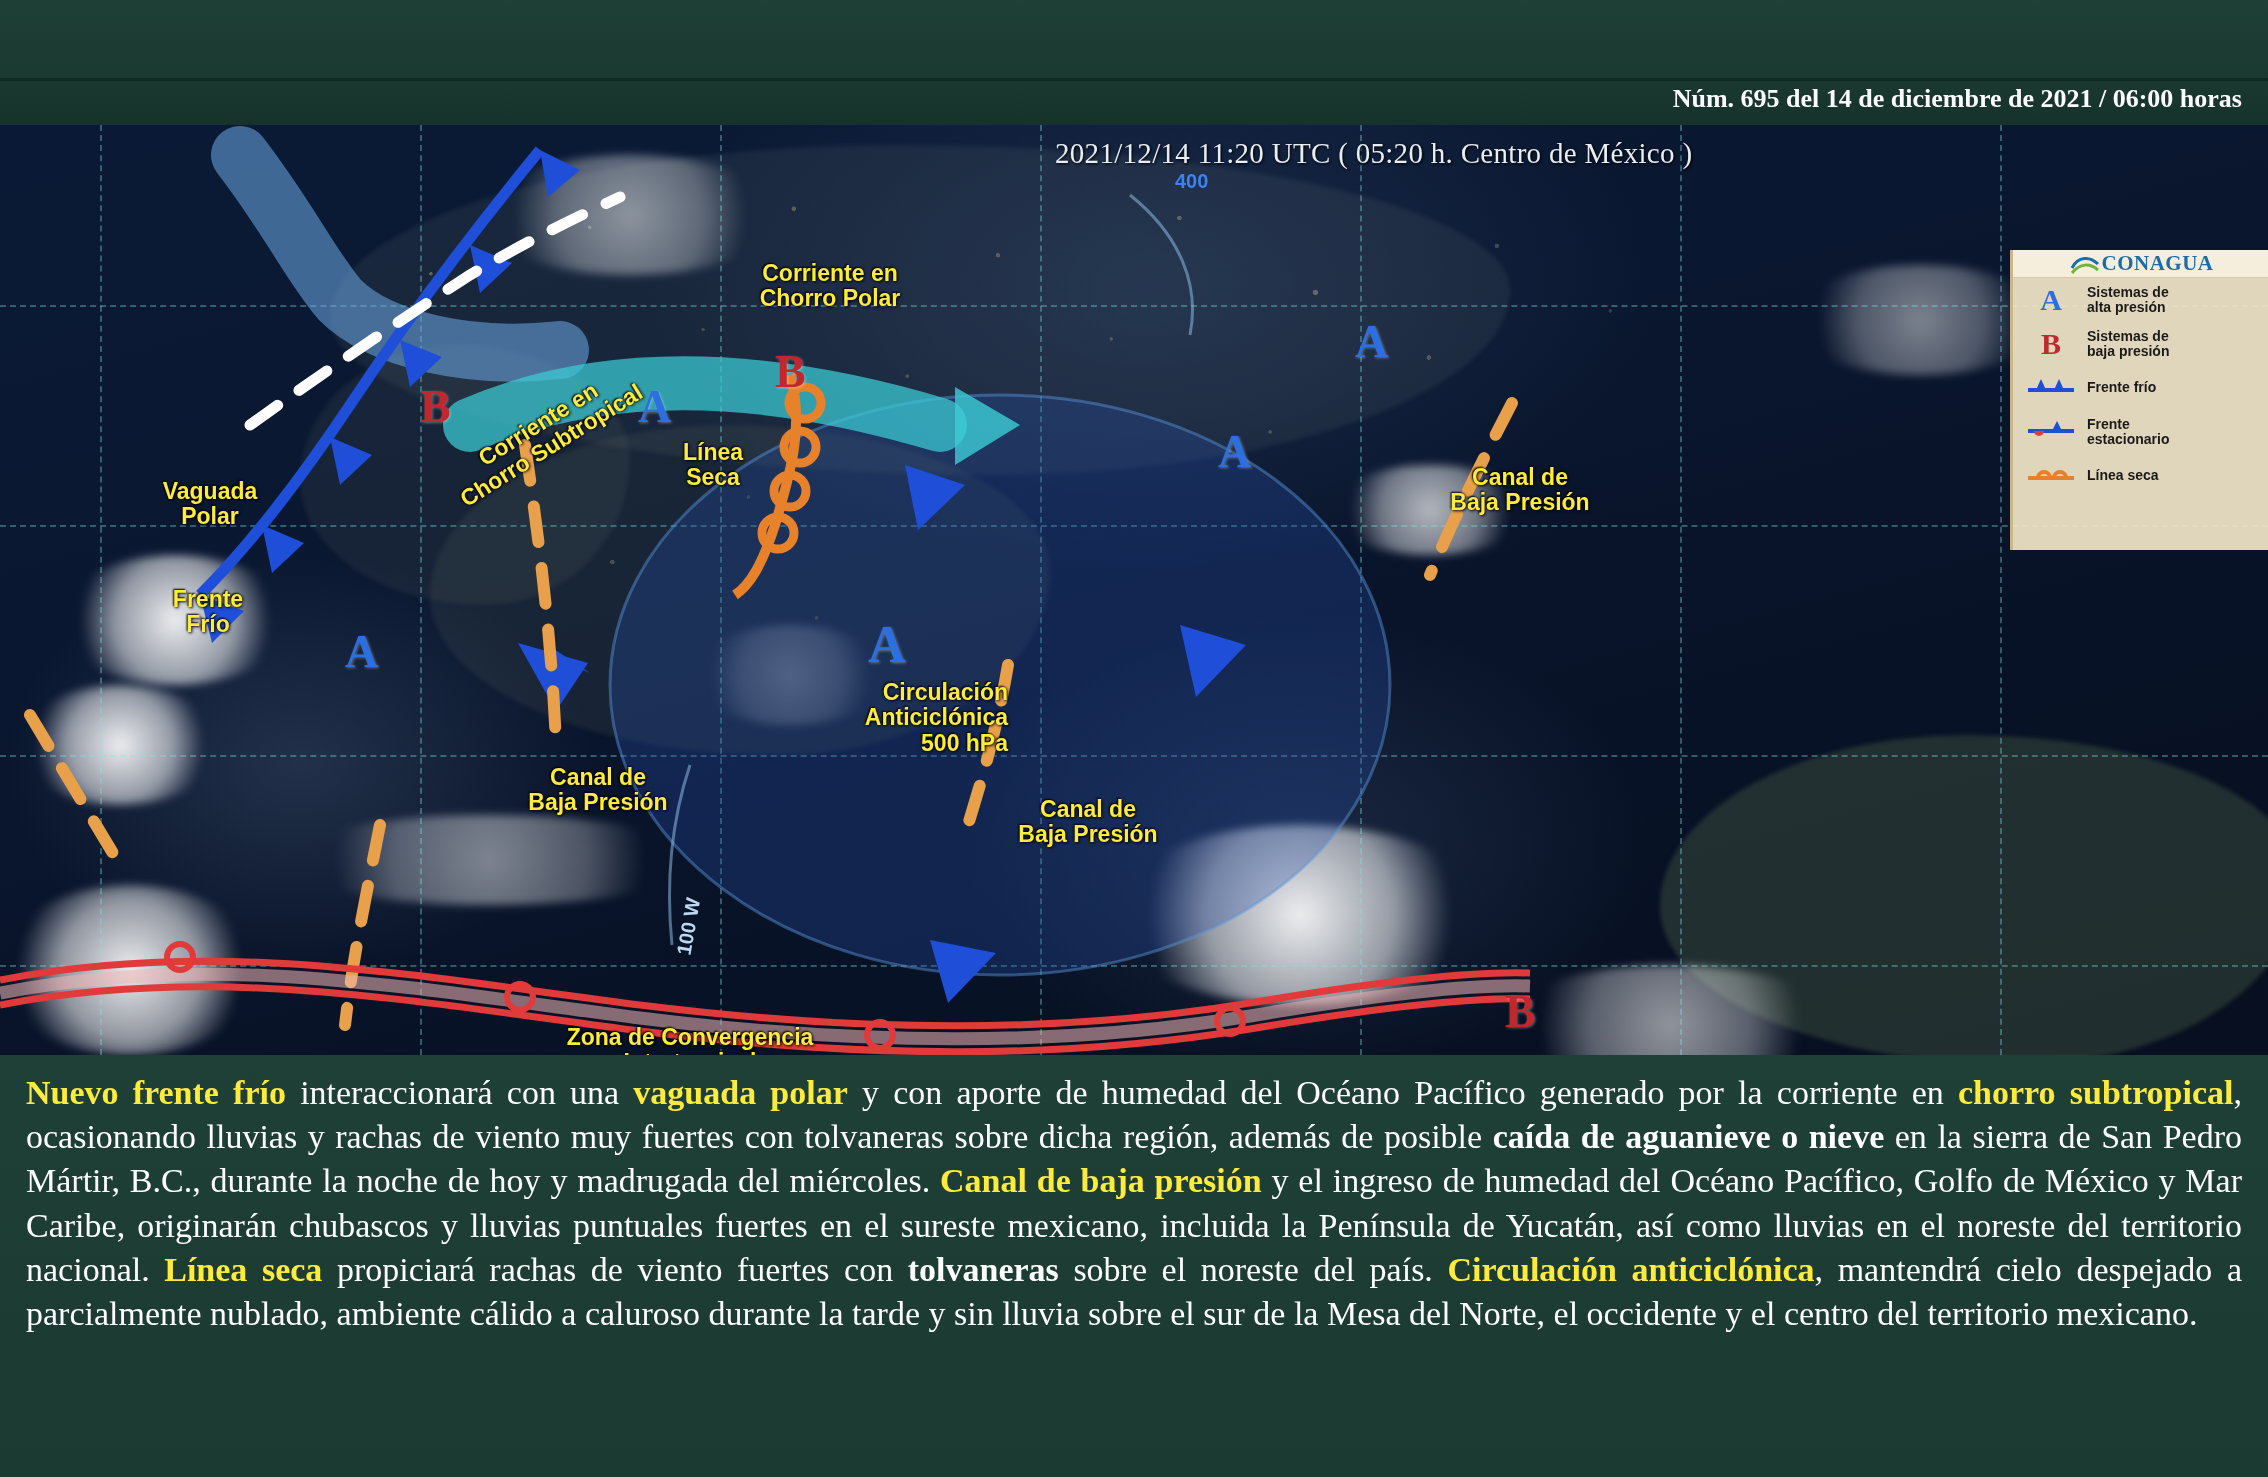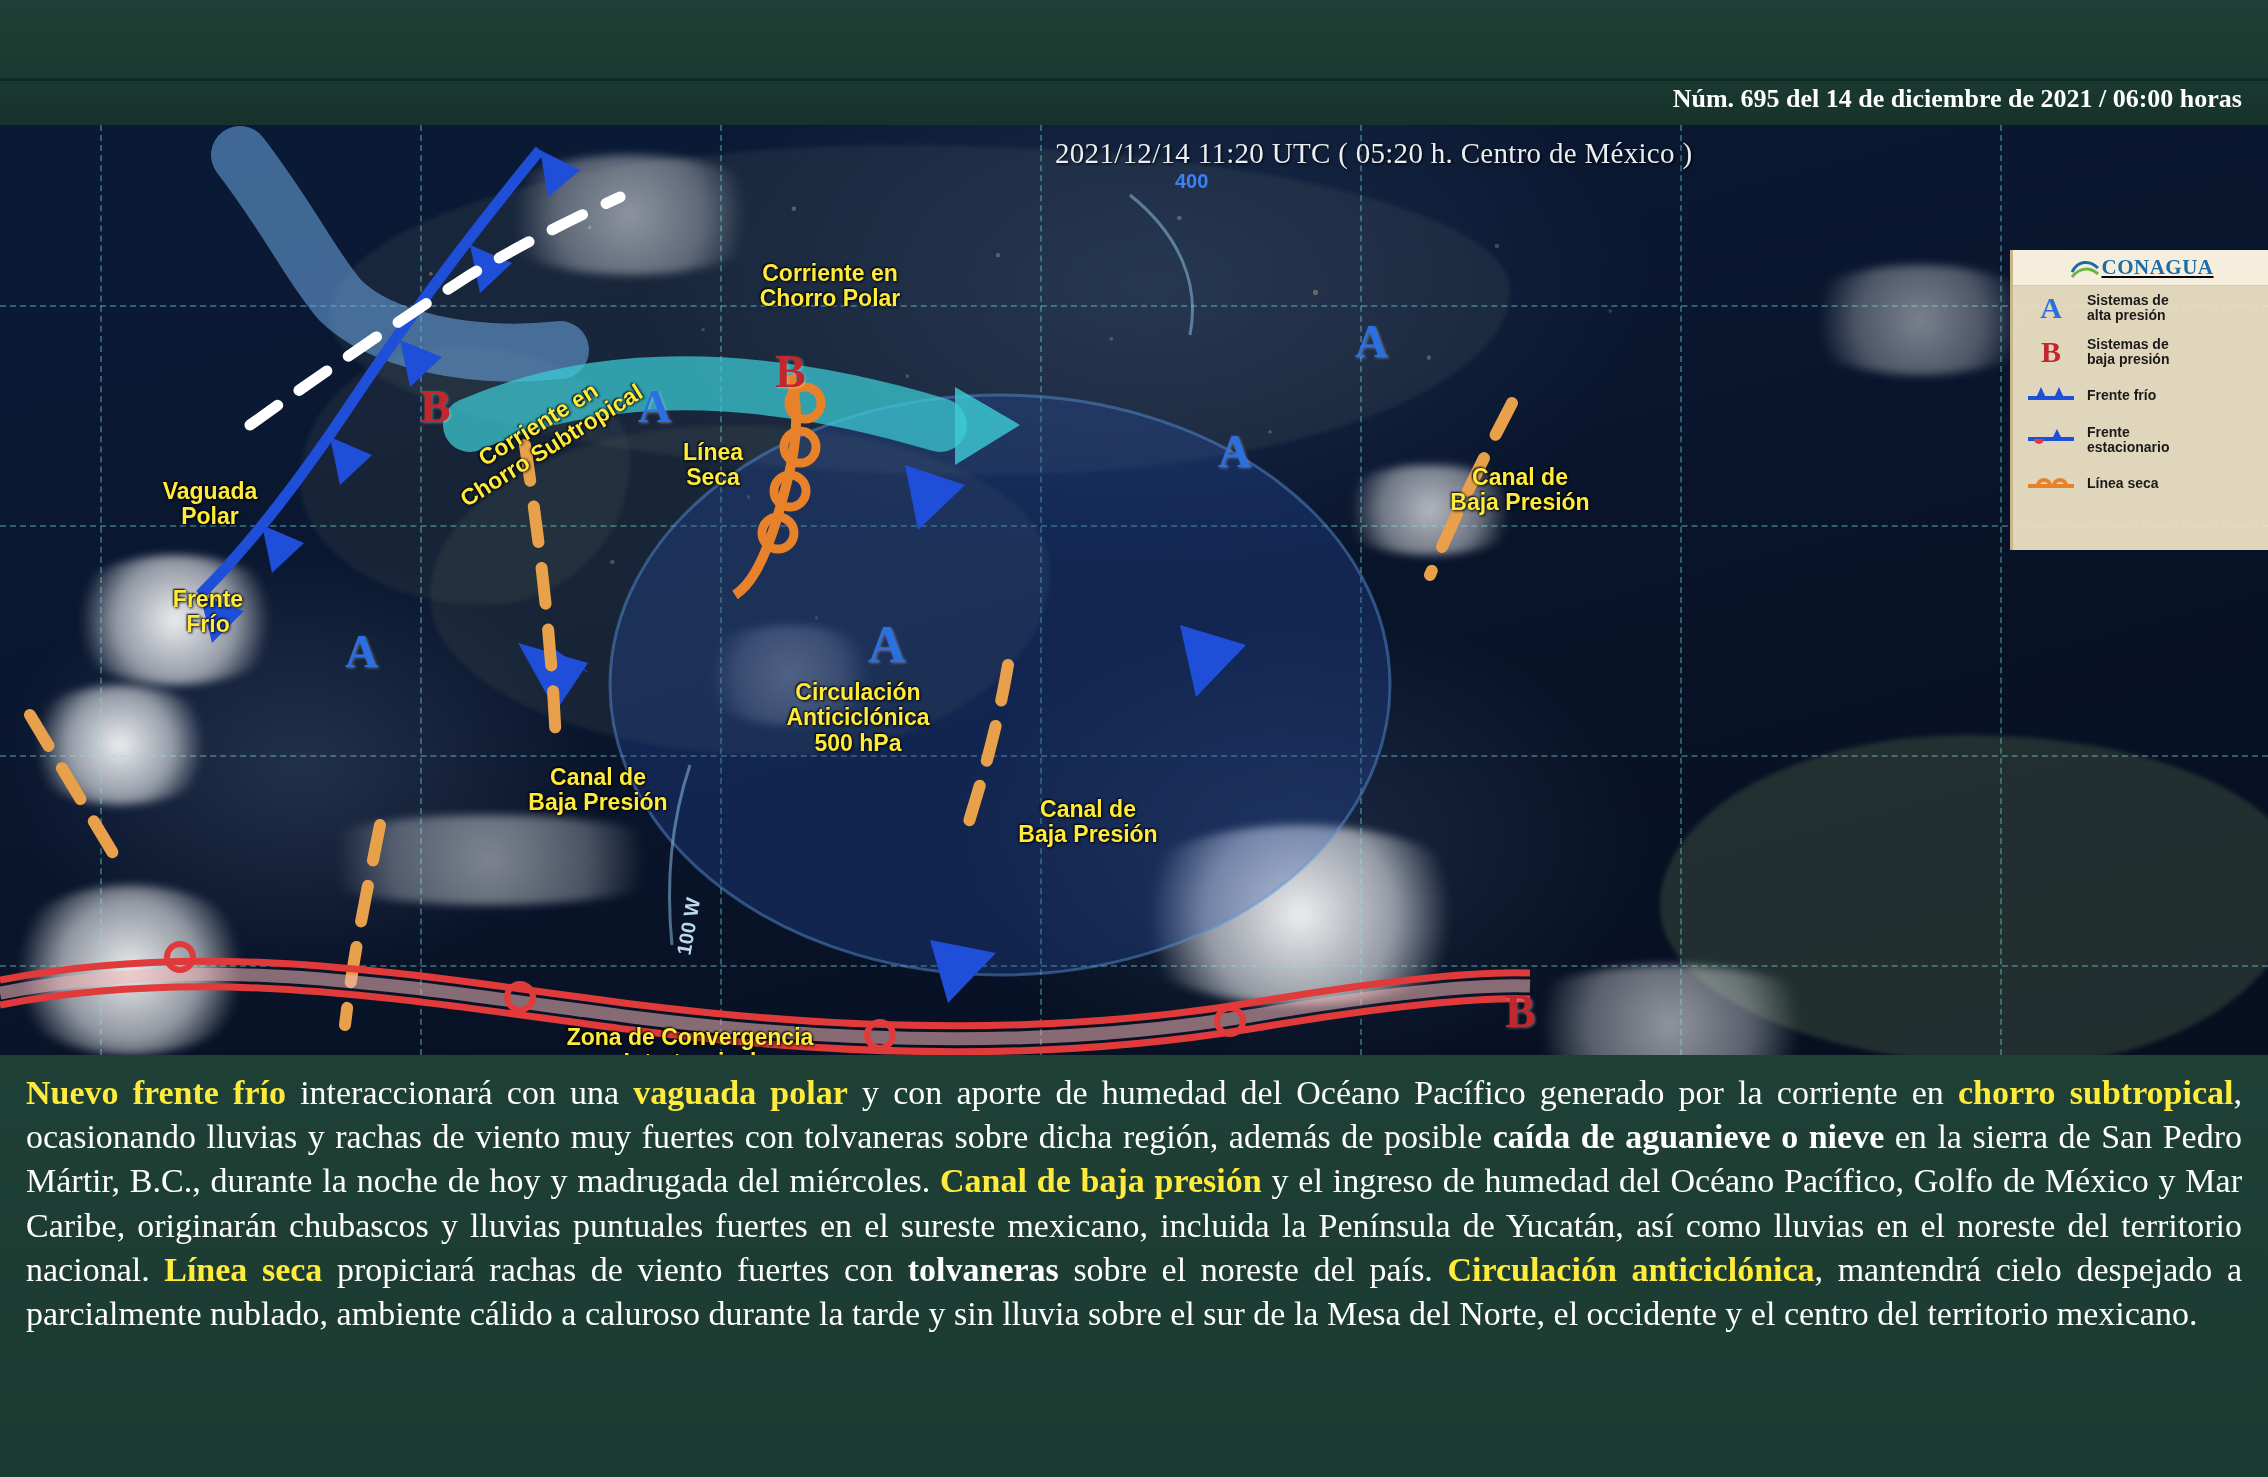--- a/index.html
+++ b/index.html
@@ -118,22 +118,22 @@
   }
   .symA.big { font-size:52px; }
 
   
   .legend {
     position:absolute; right:0; top:125px; width:258px; height:300px;
     background:rgba(243,231,200,.92);
     border-left:3px solid #cbb68a;
   }
   .legend-logo {
-    height:36px; display:flex; align-items:center; justify-content:center;
-    background:#f6eedd; border-bottom:1px solid #d8c9a6;text-decoration:underline;
+    height:28px; display:flex; align-items:center; justify-content:center;
+    background:#f6eedd; border-bottom:1px solid #d8c9a6;
   }
   .legend-logo-text {
     color:#1b6ca8; font-weight:bold; font-size:21px; letter-spacing:.5px;
     font-family:"Liberation Serif", serif;
   }
   .legend-row {
     display:flex; align-items:center; gap:10px;
     padding:6px 8px 6px 12px; height:44px;
   }
   .legend-row .lbl {
@@ -271,21 +271,21 @@
   <div class="maplabel" style="left:420px;top:285px;width:250px;transform:rotate(-32deg);">Corriente en
 Chorro Subtropical</div>
   <div class="maplabel" style="left:638px;top:315px;width:150px;">Línea
 Seca</div>
   <div class="maplabel" style="left:1400px;top:340px;width:240px;">Canal de
 Baja Presión</div>
   <div class="maplabel" style="left:478px;top:640px;width:240px;">Canal de
 Baja Presión</div>
   <div class="maplabel" style="left:968px;top:672px;width:240px;">Canal de
 Baja Presión</div>
-  <div class="maplabel" style="left:728px;top:555px;width:260px;">Circulación
+  <div class="maplabel" style="left:748px;top:555px;width:260px;text-align:right;">Circulación
 Anticiclónica
 500 hPa</div>
   <div class="maplabel" style="left:505px;top:900px;width:370px;">Zona de Convergencia
 Intertropical</div>
 
   <div class="legend">
     <div class="legend-logo">
       <svg width="34" height="28" viewBox="0 0 34 28">
         <path d="M4 18 C 10 6, 22 6, 30 14" stroke="#1b6ca8" stroke-width="3" fill="none"></path>
         <path d="M4 23 C 12 13, 22 13, 30 20" stroke="#6cb33f" stroke-width="3" fill="none"></path>

